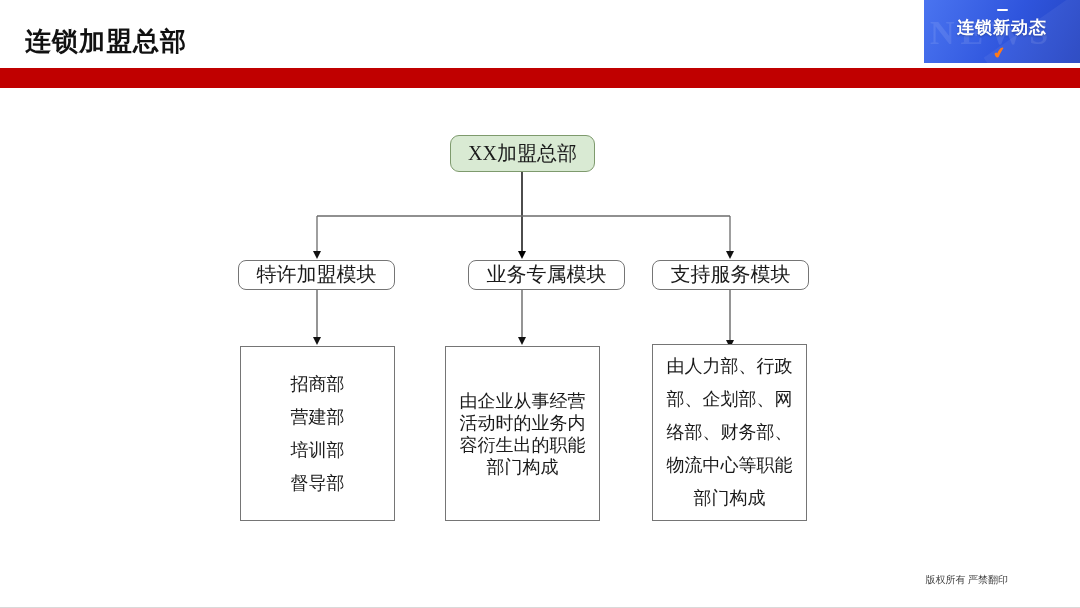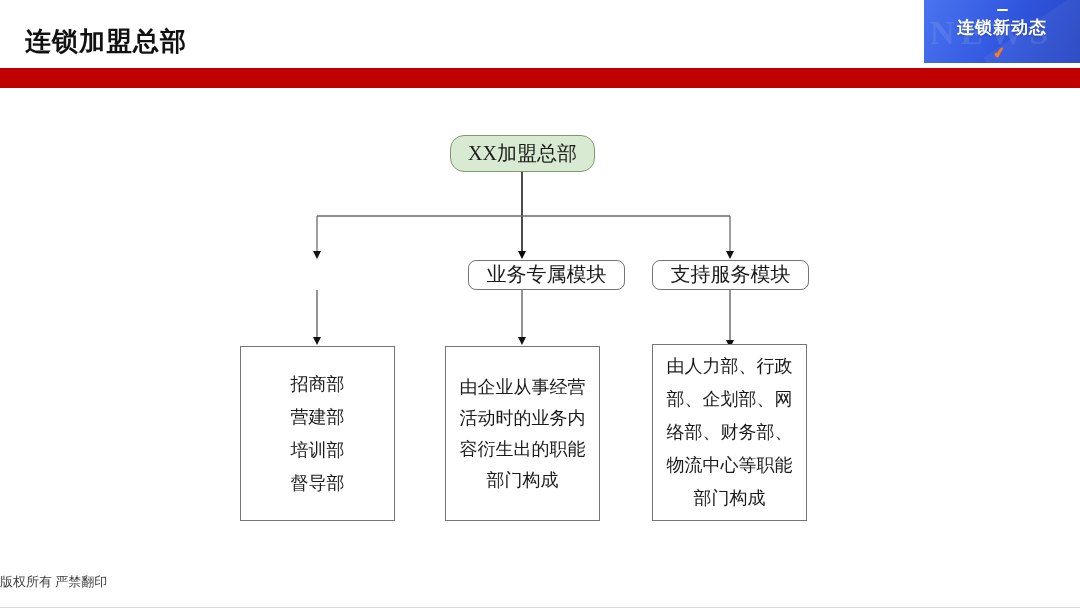--- a/index.html
+++ b/index.html
@@ -46,49 +46,49 @@
   .badge-row2 {
     position:relative; text-align:right; margin-top:7px;
     font-size:12px; font-weight:700; color:#ffd94a; letter-spacing:0.5px;
     text-shadow:0 1px 2px rgba(0,0,0,0.3);
   }
 
   
   .node { position:absolute; color:#1a1a1a; text-align:center; background:#ffffff; }
   .root-node {
     left:450px; top:135px; width:145px; height:37px;
-    background:#d9ead3; border:1.5px solid #7e9a6d; border-radius:14px;
+    background:#d9ead3; border:1.5px solid #7e9a6d; border-radius:9px;
     font-size:20px; line-height:34px;
   }
   .module-node {
     top:260px; width:157px; height:30px;
     border:1.3px solid #757575; border-radius:8px;
     font-size:20px; line-height:27px;
   }
   .module-1 { left:238px; }
   .module-2 { left:468px; }
   .module-3 { left:652px; }
   .detail-node {
     top:346px; width:155px; height:175px;
     border:1.3px solid #757575;
     font-size:18px; display:flex; align-items:center; justify-content:center;
   }
   .detail-1 { left:240px; }
   .detail-2 { left:445px; }
   .detail-3 { left:652px; top:344px; height:177px; }
   .multiline { white-space:pre-line; text-align:center; }
   .lh33 { line-height:33px; }
-  .lh31 { line-height:31px; }
+  .lh31 { line-height:22px; }
 
   .connector-layer { position:absolute; left:0; top:0; pointer-events:none; }
 
   
   .footer-note {
     position:absolute; left:0; top:573px; width:1008px;
-    text-align:left; font-size:13px; color:#3f3f3f;
+    text-align:right; font-size:10px; color:#3f3f3f;
   }
 </style>
 </head>
 <body>
 
 <div class="slide">
 
   <div class="page-title">连锁加盟总部</div>
 
   <div class="badge">
@@ -119,20 +119,21 @@
     <line x1="317" y1="290" x2="317" y2="338" stroke="#4d4d4d" stroke-width="1.2"></line>
     <polygon points="313,337 321,337 317,345" fill="#111111"></polygon>
     <line x1="522" y1="290" x2="522" y2="338" stroke="#4d4d4d" stroke-width="1.2"></line>
     <polygon points="518,337 526,337 522,345" fill="#111111"></polygon>
     <line x1="730" y1="290" x2="730" y2="341" stroke="#4d4d4d" stroke-width="1.2"></line>
     <polygon points="726,340 734,340 730,348" fill="#111111"></polygon>
   </svg>
 
   <div class="node root-node">XX加盟总部</div>
 
+  <div class="node module-node module-1">特许加盟模块</div>
   <div class="node module-node module-2">业务专属模块</div>
   <div class="node module-node module-3">支持服务模块</div>
 
   <div class="node detail-node detail-1">
     <div class="multiline lh33">招商部
 营建部
 培训部
 督导部</div>
   </div>
   <div class="node detail-node detail-2">

